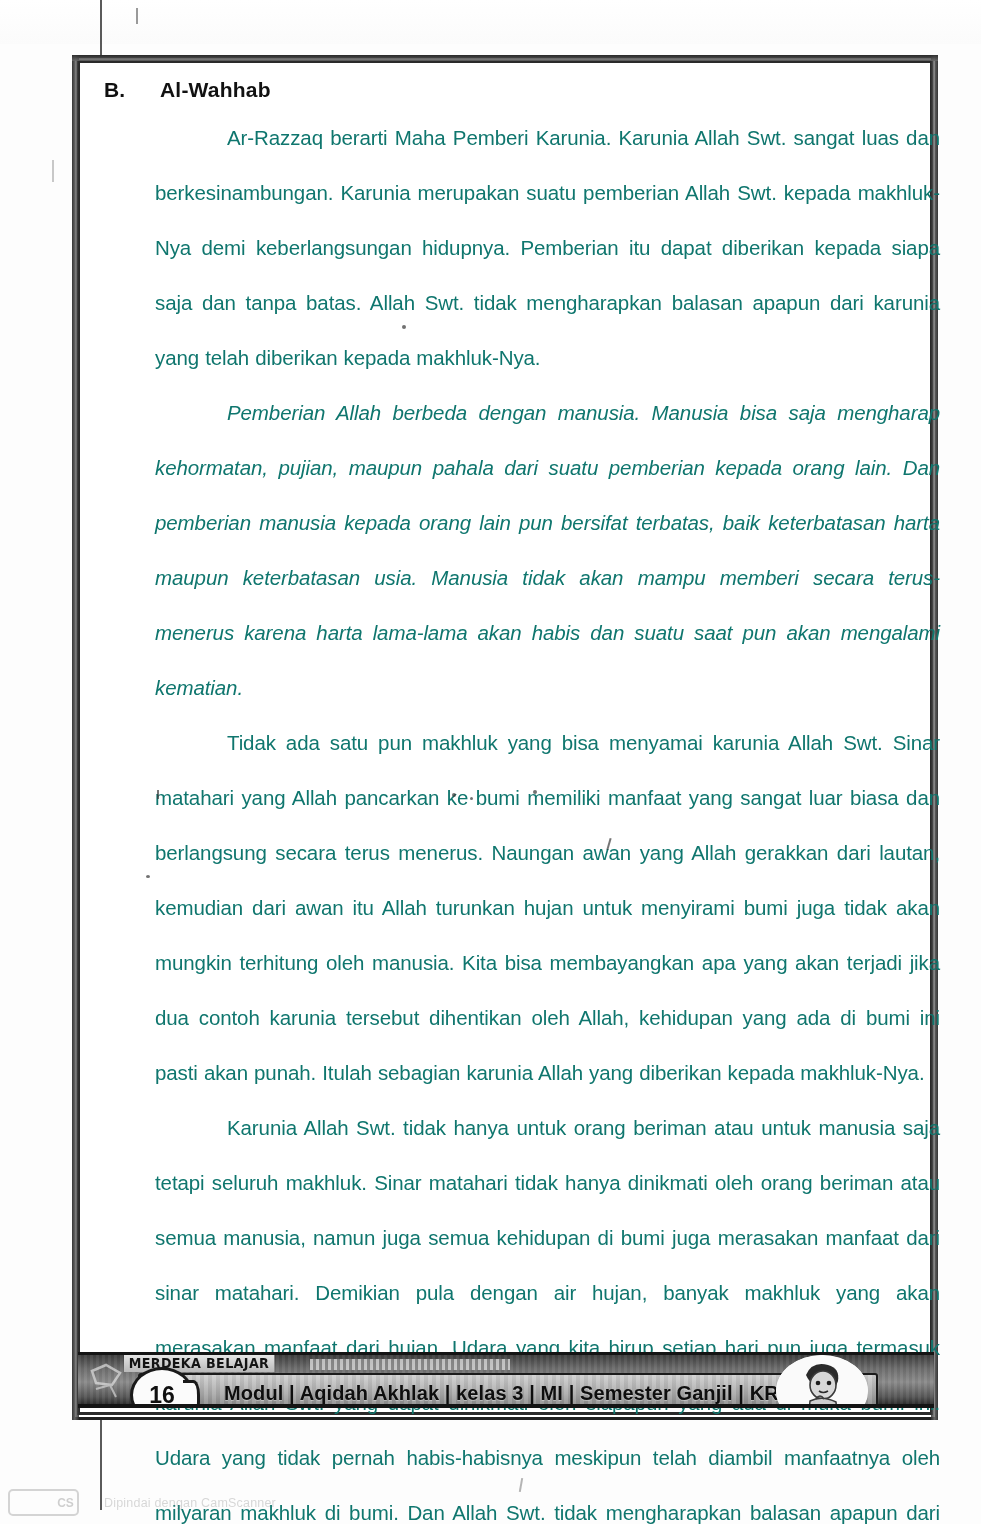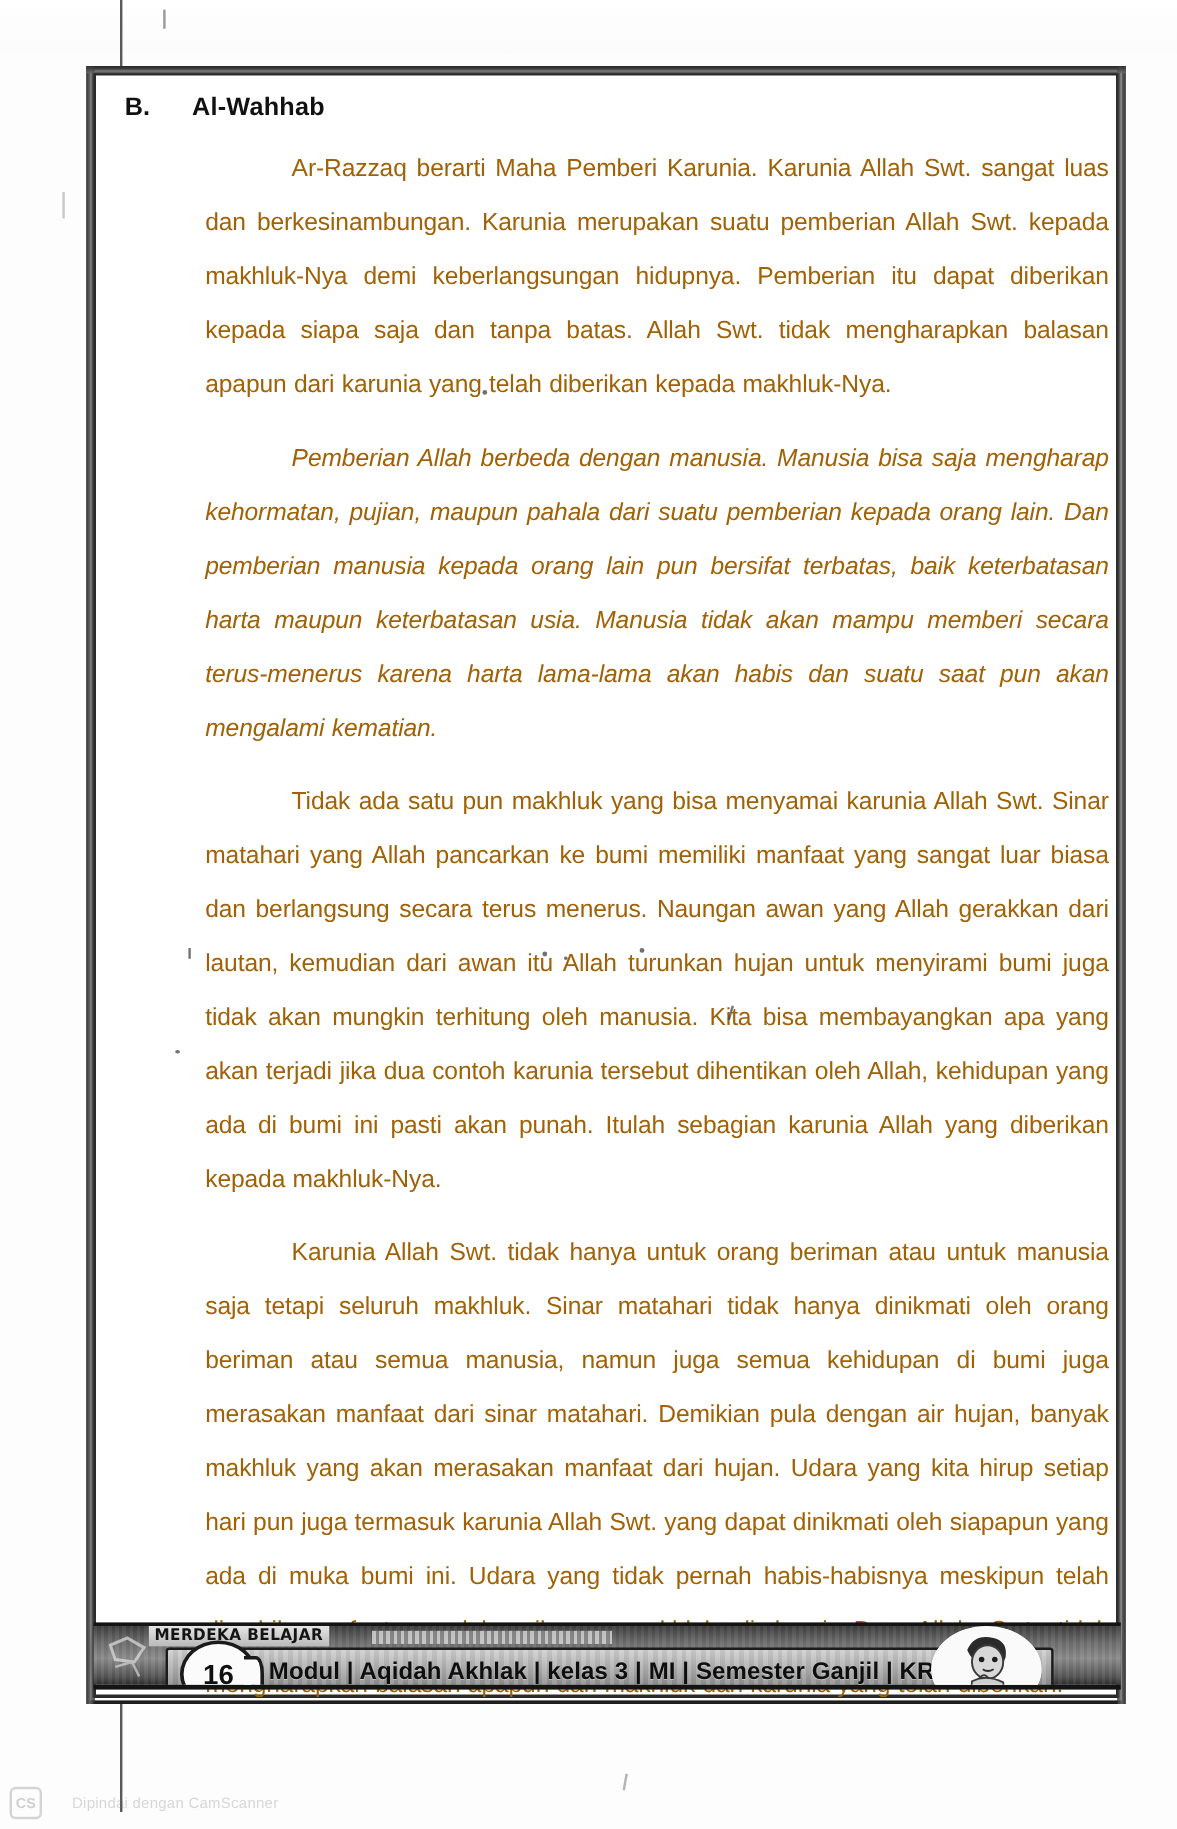--- a/index.html
+++ b/index.html
@@ -125,26 +125,26 @@
     font-weight: bold;
     color: #111;
     letter-spacing: 0.2px;
   }
 
   .body-text {
     width: 785px;
     margin-left: 51px;
   }
   .para {
-    margin: 16px;
+    margin: 0;
     text-indent: 72px;
     text-align: justify;
     font-size: 20.5px;
-    line-height: 45px;
-    color: #a16207;
+    line-height: 55px;
+    color: #0f766e;
     letter-spacing: -0.1px;
     word-spacing: 0.5px;
   }
   .para.p2 { margin-top: 0; font-style: italic; }
 
   
   .speck {
     position: absolute;
     background: #3a3a3a;
     border-radius: 50%;
@@ -203,21 +203,21 @@
     position: absolute;
     left: 232px;
     top: 4px;
     width: 200px;
     height: 11px;
     background: repeating-linear-gradient(90deg,#dcdcdc 0 3px,#8e8e8e 3px 6px);
     opacity: 0.8;
   }
   .page-num-oval {
     position: absolute;
-    left: 72px;
+    left: 52px;
     top: 12px;
     width: 58px;
     height: 50px;
     background: #fbfbfb;
     border: 3px solid #1a1a1a;
     border-radius: 50%;
     display: flex;
     align-items: center;
     justify-content: center;
     font-size: 23px;
@@ -289,20 +289,21 @@
     height: 23px;
     border: 2px solid #777;
     border-radius: 5px;
     display: flex;
     align-items: center;
     justify-content: center;
     font-size: 12px;
     font-weight: bold;
     color: #666;
     font-family: "Liberation Sans", sans-serif;
+    padding-left: 44px;
   }
   .cs-text {
     font-size: 12.5px;
     color: #808080;
     letter-spacing: 0.2px;
     margin-left: 18px;
   }
 </style>
 </head>
 <body>

